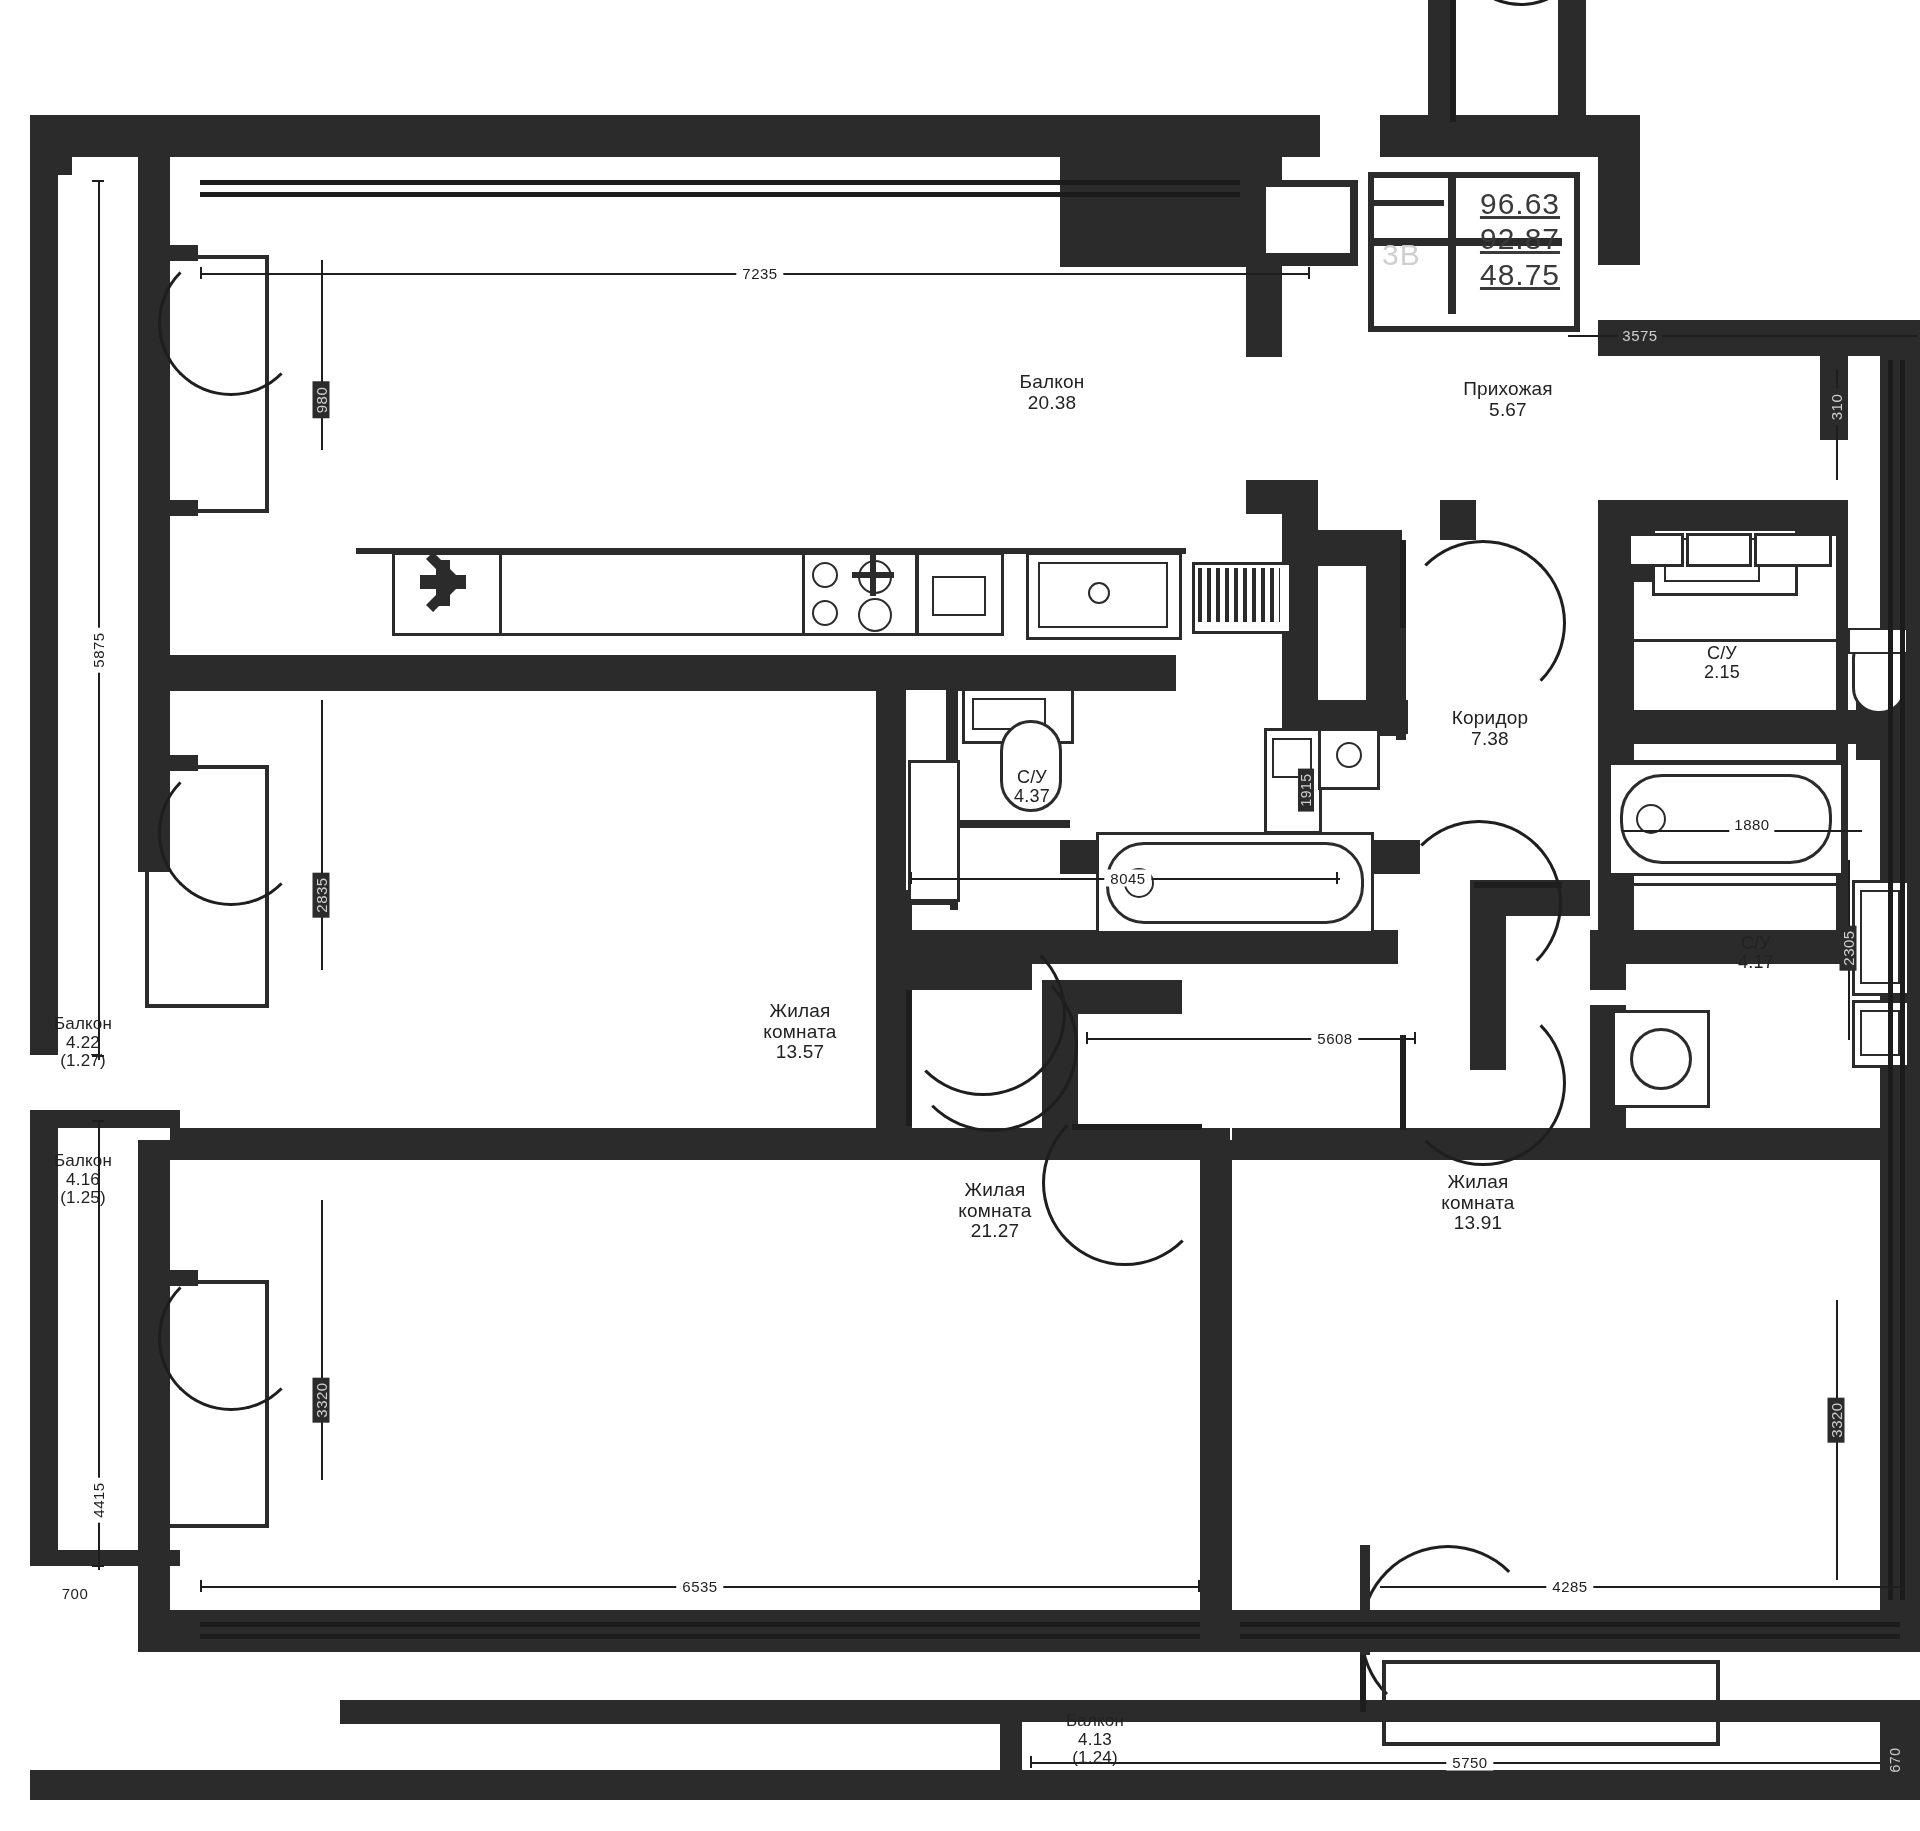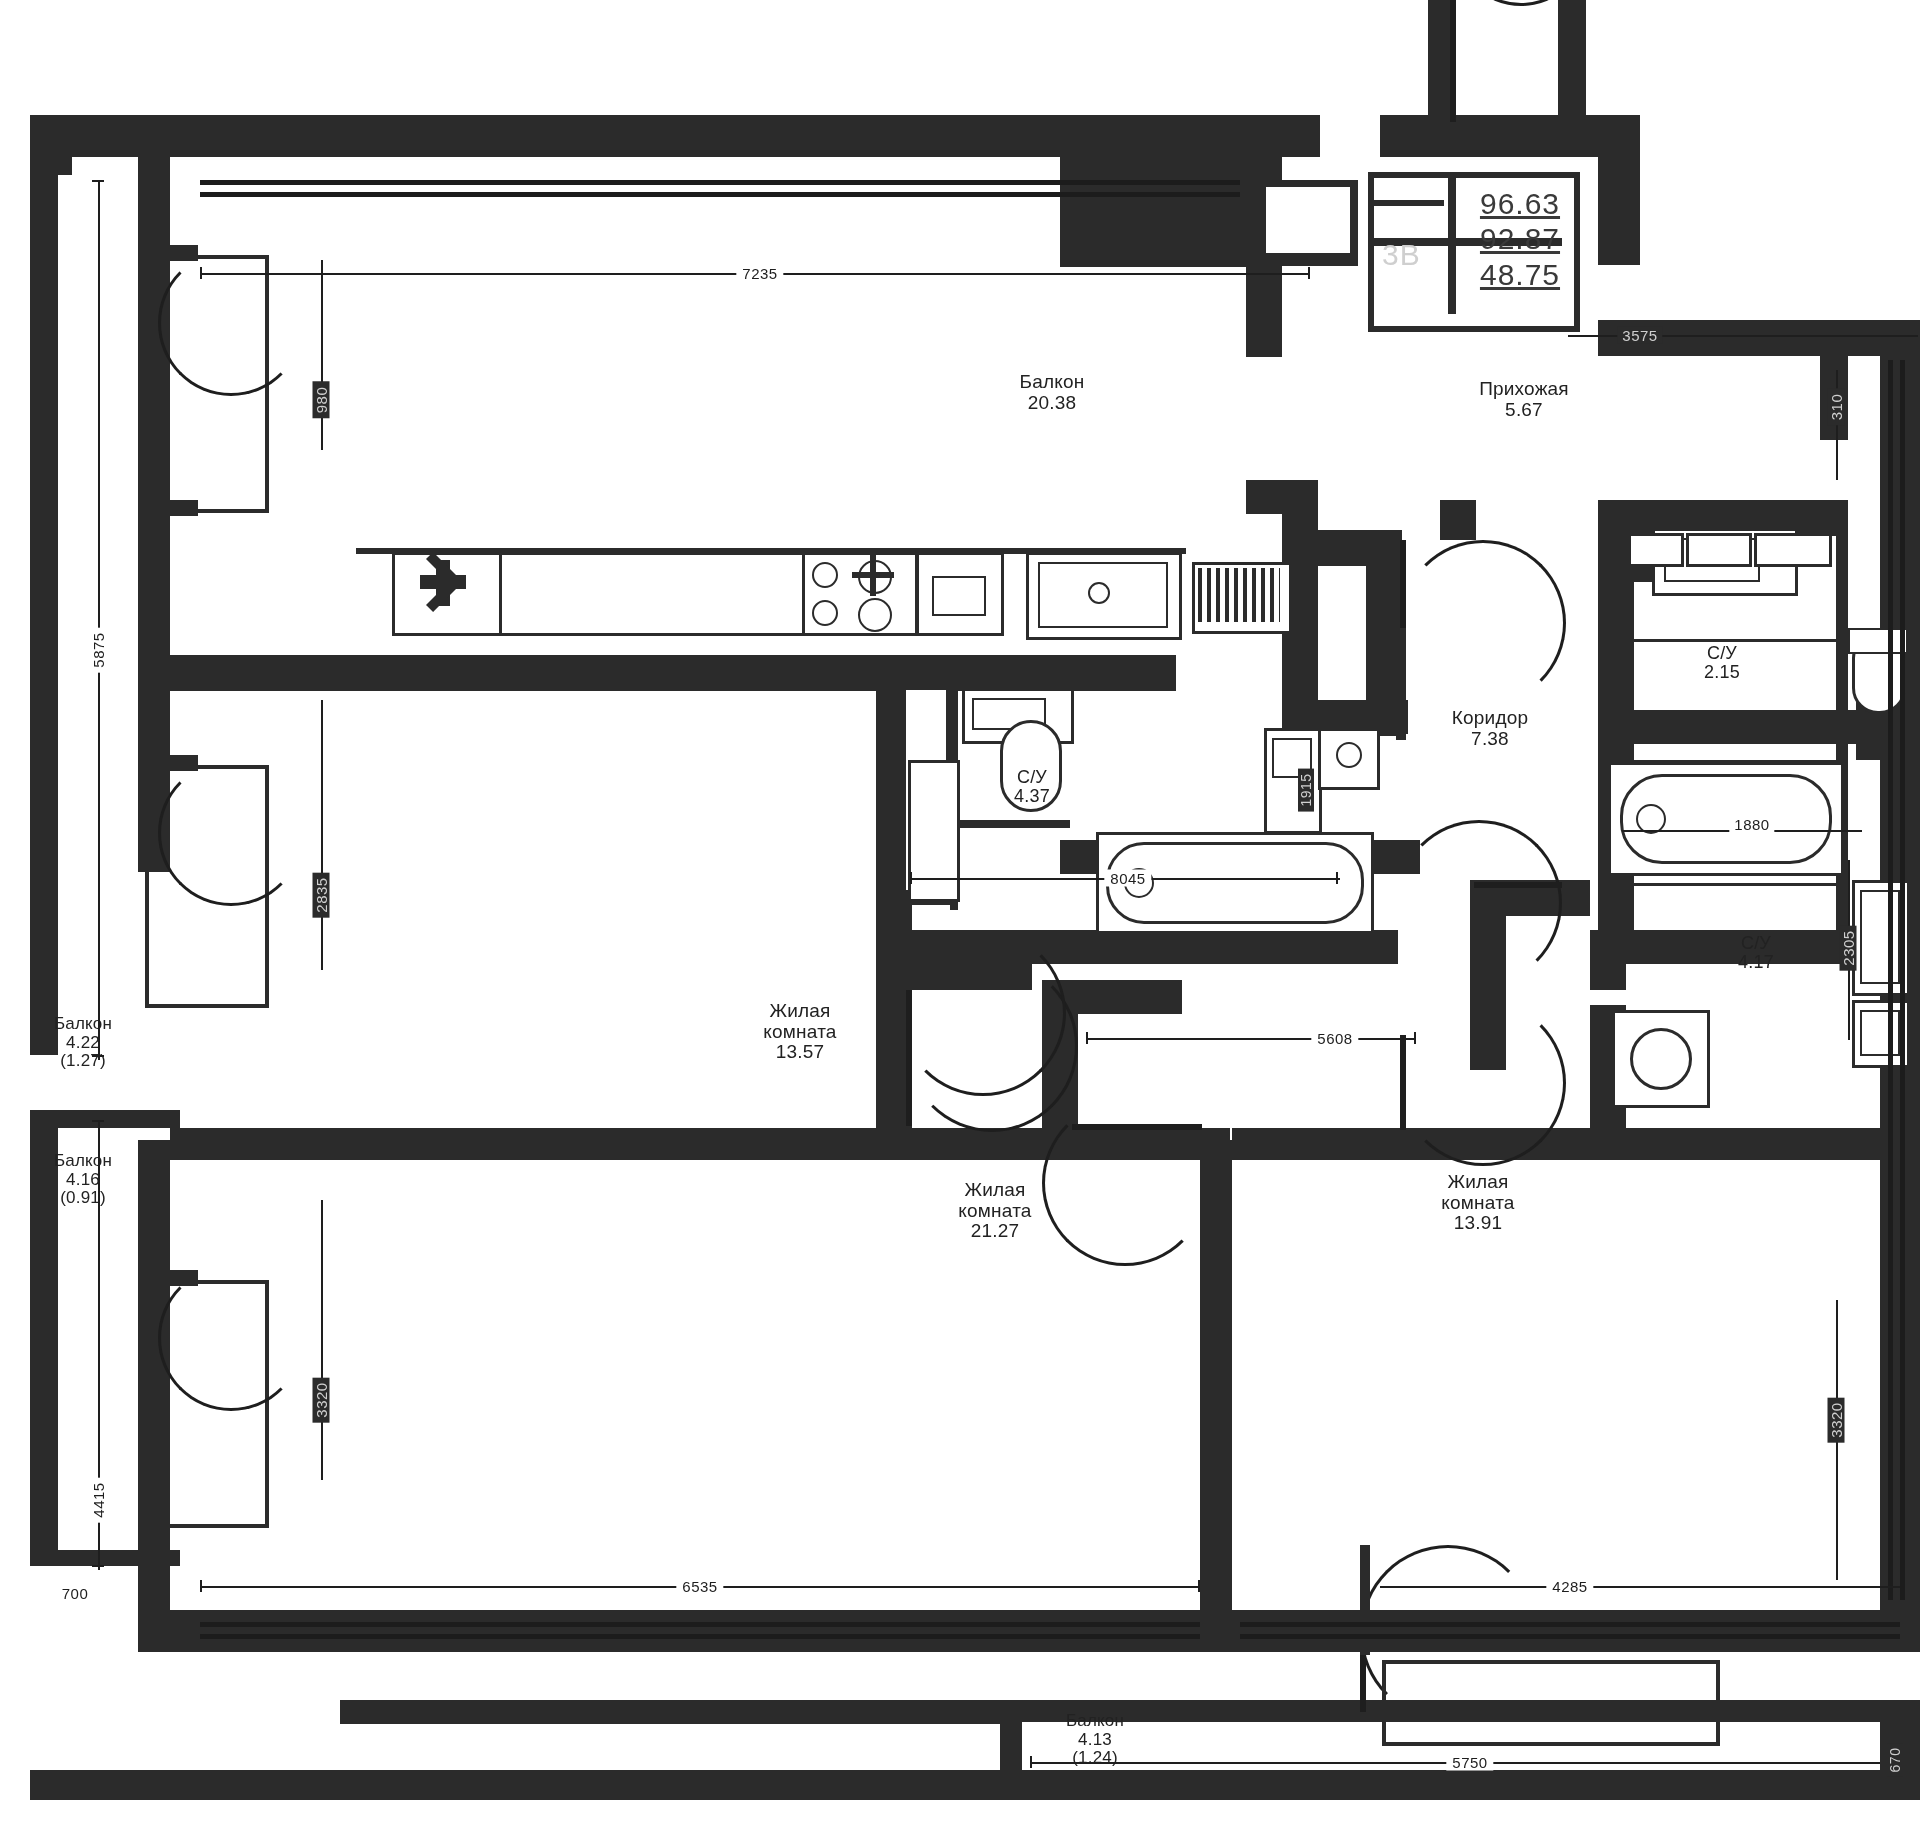--- a/index.html
+++ b/index.html
@@ -294,21 +294,21 @@
     <div class="statsrow">96.63</div>
     <div class="statsrow">92.87</div>
     <div class="statsrow">48.75</div>
   </div>
 
   <div class="lbl" style="left:1052px;top:393px;">
     <span class="n">Балкон</span>
     <span class="a">20.38</span>
   </div>
 
-  <div class="lbl" style="left:1508px;top:400px;margin-left:16px;">
+  <div class="lbl" style="left:1508px;top:400px;">
     <span class="n">Прихожая</span>
     <span class="a">5.67</span>
   </div>
 
   <div class="lbl" style="left:1490px;top:729px;">
     <span class="n">Коридор</span>
     <span class="a">7.38</span>
   </div>
 
   <div class="lbl sm" style="left:1722px;top:663px;">
@@ -345,21 +345,21 @@
   </div>
 
   <div class="lbl bal" style="left:83px;top:1043px;">
     <span class="n">Балкон</span>
     <span class="a">4.22</span>
     <span class="a">(1.27)</span>
   </div>
   <div class="lbl bal" style="left:83px;top:1180px;">
     <span class="n">Балкон</span>
     <span class="a">4.16</span>
-    <span class="a">(0.91)</span>
+    <span class="a">(1.25)</span>
   </div>
   <div class="lbl bal" style="left:1095px;top:1740px;">
     <span class="n">Балкон</span>
     <span class="a">4.13</span>
     <span class="a">(1.24)</span>
   </div>
 
   <div class="dline" style="left:200px;top:273px;width:1110px;"></div>
   <div class="tick" style="left:200px;top:267px;"></div>
   <div class="tick" style="left:1308px;top:267px;"></div>

